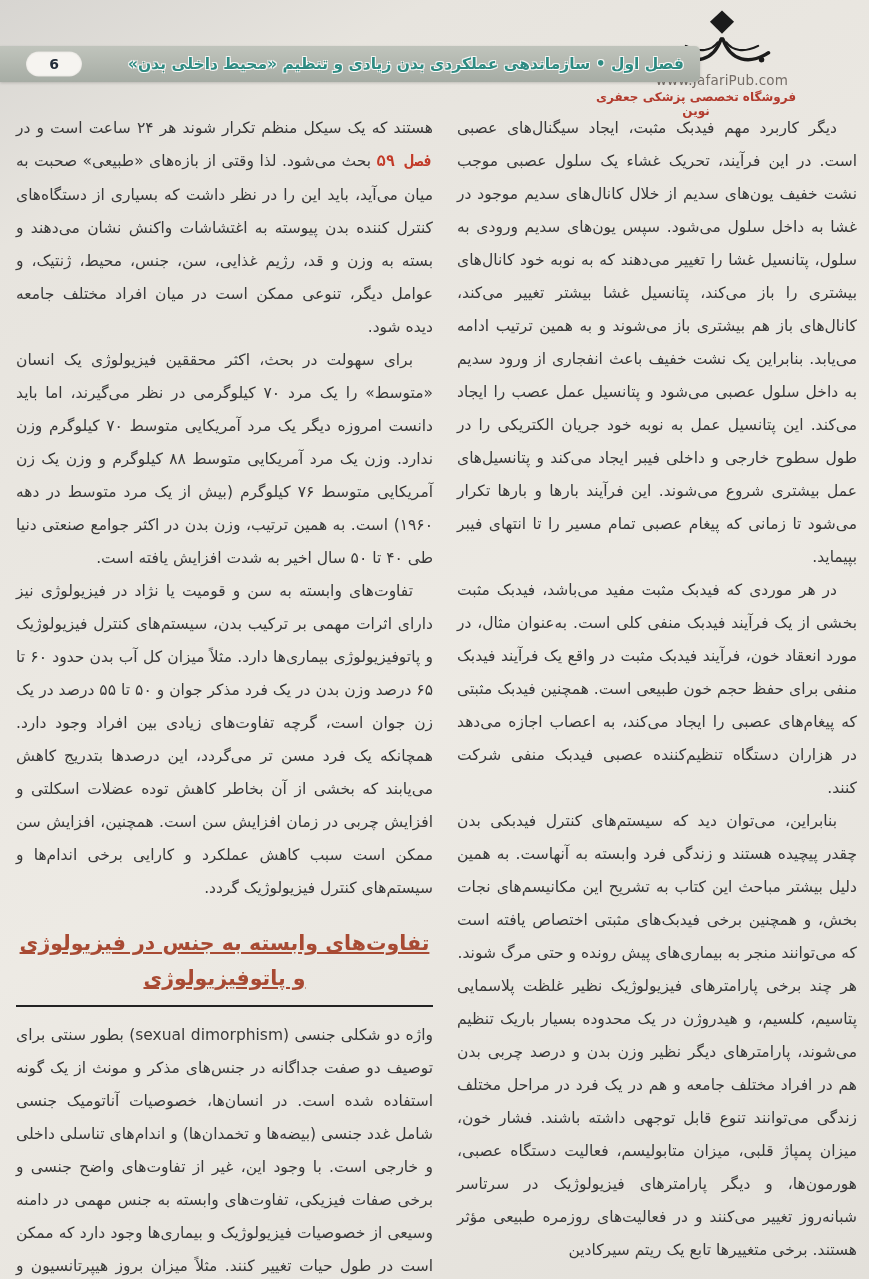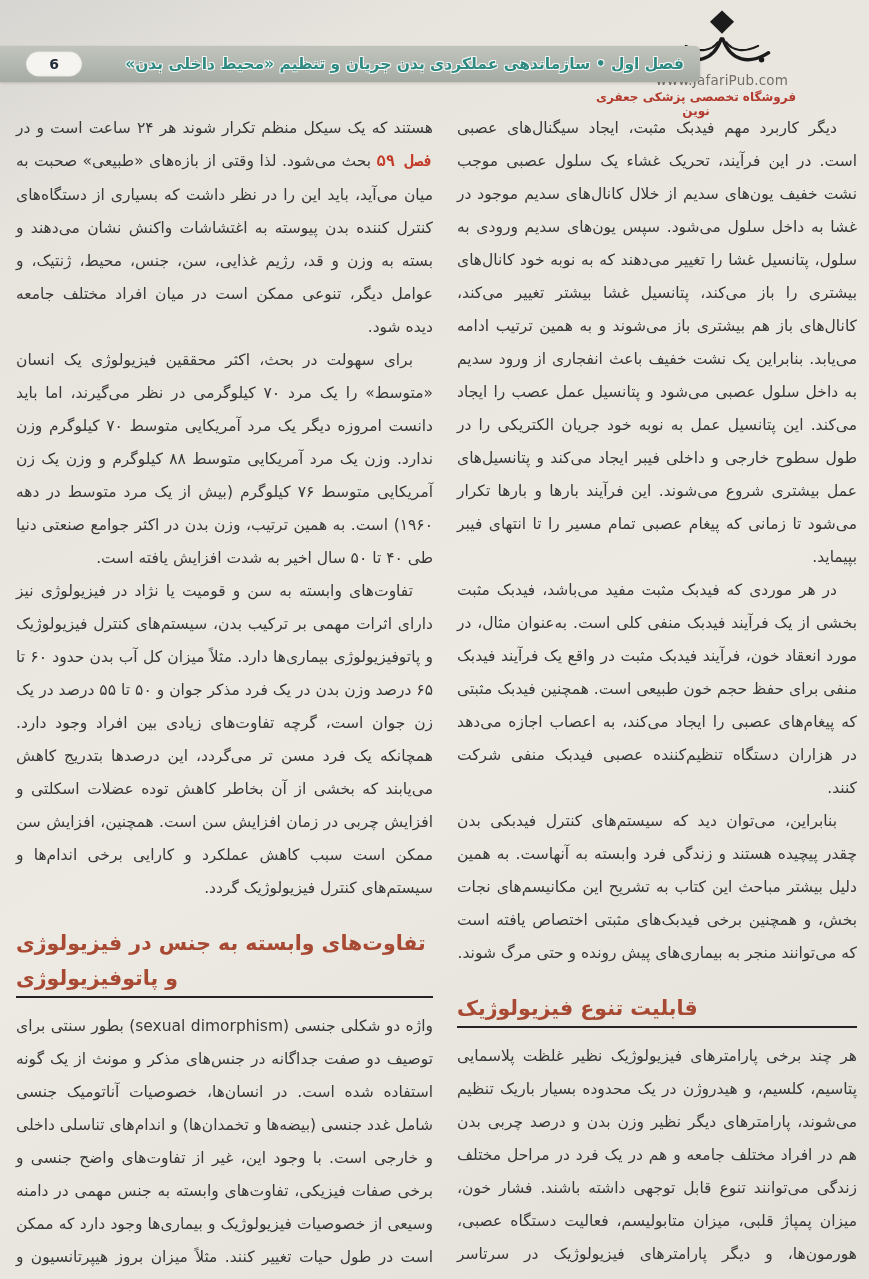--- a/index.html
+++ b/index.html
@@ -49,22 +49,23 @@
     position:absolute;top:112px;right:12px;left:16px;bottom:0;
     display:flex;gap:24px;align-items:flex-start;
   }
   .col{color:#3a3a3a;font-size:15.5px;line-height:33px;text-align:justify;}
   .col-right{flex:0 0 400px;}
   .col-left{flex:1;}
   .col p{margin:0;}
   .col p.indent{text-indent:20px;}
   .heading{
     font-size:20.5px;font-weight:700;color:#a84a33;line-height:1.7;
-    margin:21px 0 12px;padding-bottom:0;text-align:left;
+    margin:21px 0 12px;padding-bottom:9px;text-align:center;
     border-bottom:2.5px solid #232323;
+    text-decoration:underline;
   }
   .chref{color:#c23a28;font-weight:700;font-family:Liberation Mono, monospace;}
 </style>
 </head>
 <body>
 
 <div class="page">
 
   <header>
     <div class="logo-wrap">
@@ -74,34 +75,33 @@
         <path d="M114 52 C92 66 70 62 61 36" stroke="#1b1b1b" stroke-width="4" stroke-linecap="round" fill="none"></path>
         <path d="M18 44 C34 52 48 50 55 40" stroke="#1b1b1b" stroke-width="2.5" stroke-linecap="round" fill="none"></path>
         <path d="M102 44 C86 52 72 50 65 40" stroke="#1b1b1b" stroke-width="2.5" stroke-linecap="round" fill="none"></path>
         <circle cx="14" cy="60" r="3.2" fill="#1b1b1b"></circle>
         <circle cx="106" cy="60" r="3.2" fill="#1b1b1b"></circle>
       </svg>
       <div class="logo-url">www.JafariPub.com</div>
     </div>
 
     <div class="chapter-band">
-      <span class="band-title">فصل اول •  سازماندهی عملکردی بدن جریان و تنظیم «محیط داخلی بدن»</span>
+      <span class="band-title">فصل اول •  سازماندهی عملکردی بدن زیادی و تنظیم «محیط داخلی بدن»</span>
       <span class="page-pill">6</span>
     </div>
 
     <div class="store-line">فروشگاه تخصصی پزشکی جعفری نوین</div>
   </header>
 
   <main class="columns">
 
     <section class="col col-right">
       <p class="indent">دیگر کاربرد مهم فیدبک مثبت، ایجاد سیگنال‌های عصبی است. در این فرآیند، تحریک غشاء یک سلول عصبی موجب نشت خفیف یون‌های سدیم از خلال کانال‌های سدیم موجود در غشا به داخل سلول می‌شود. سپس یون‌های سدیم ورودی به سلول، پتانسیل غشا را تغییر می‌دهند که به نوبه خود کانال‌های بیشتری را باز می‌کند، پتانسیل غشا بیشتر تغییر می‌کند، کانال‌های باز هم بیشتری باز می‌شوند و به همین ترتیب ادامه می‌یابد. بنابراین یک نشت خفیف باعث انفجاری از ورود سدیم به داخل سلول عصبی می‌شود و پتانسیل عمل عصب را ایجاد می‌کند. این پتانسیل عمل به نوبه خود جریان الکتریکی را در طول سطوح خارجی و داخلی فیبر ایجاد می‌کند و پتانسیل‌های عمل بیشتری شروع می‌شوند. این فرآیند بارها و بارها تکرار می‌شود تا زمانی که پیغام عصبی تمام مسیر را تا انتهای فیبر بپیماید.</p>
       <p class="indent">در هر موردی که فیدبک مثبت مفید می‌باشد، فیدبک مثبت بخشی از یک فرآیند فیدبک منفی کلی است. به‌عنوان مثال، در مورد انعقاد خون، فرآیند فیدبک مثبت در واقع یک فرآیند فیدبک منفی برای حفظ حجم خون طبیعی است. همچنین فیدبک مثبتی که پیغام‌های عصبی را ایجاد می‌کند، به اعصاب اجازه می‌دهد در هزاران دستگاه تنظیم‌کننده عصبی فیدبک منفی شرکت کنند.</p>
       <p class="indent">بنابراین، می‌توان دید که سیستم‌های کنترل فیدبکی بدن چقدر پیچیده هستند و زندگی فرد وابسته به آنهاست. به همین دلیل بیشتر مباحث این کتاب به تشریح این مکانیسم‌های نجات بخش، و همچنین برخی فیدبک‌های مثبتی اختصاص یافته است که می‌توانند منجر به بیماری‌های پیش رونده و حتی مرگ شوند.</p>
-      <h2 class="heading">قابلیت تنوع فیزیولوژیک</h2>
       <p>هر چند برخی پارامترهای فیزیولوژیک نظیر غلظت پلاسمایی پتاسیم، کلسیم، و هیدروژن در یک محدوده بسیار باریک تنظیم می‌شوند، پارامترهای دیگر نظیر وزن بدن و درصد چربی بدن هم در افراد مختلف جامعه و هم در یک فرد در مراحل مختلف زندگی می‌توانند تنوع قابل توجهی داشته باشند. فشار خون، میزان پمپاژ قلبی، میزان متابولیسم، فعالیت دستگاه عصبی، هورمون‌ها، و دیگر پارامترهای فیزیولوژیک در سرتاسر شبانه‌روز تغییر می‌کنند و در فعالیت‌های روزمره طبیعی مؤثر هستند. برخی متغییرها تابع یک ریتم سیرکادین</p>
     </section>
 
     <section class="col col-left">
       <p><span>هستند که یک سیکل منظم تکرار شوند هر ۲۴ ساعت است و در </span><span class="chref">فصل ۵۹</span><span> بحث می‌شود. لذا وقتی از بازه‌های «طبیعی» صحبت به میان می‌آید، باید این را در نظر داشت که بسیاری از دستگاه‌های کنترل کننده بدن پیوسته به اغتشاشات واکنش نشان می‌دهند و بسته به وزن و قد، رژیم غذایی، سن، جنس، محیط، ژنتیک، و عوامل دیگر، تنوعی ممکن است در میان افراد مختلف جامعه دیده شود.</span></p>
       <p class="indent">برای سهولت در بحث، اکثر محققین فیزیولوژی یک انسان «متوسط» را یک مرد ۷۰ کیلوگرمی در نظر می‌گیرند، اما باید دانست امروزه دیگر یک مرد آمریکایی متوسط ۷۰ کیلوگرم وزن ندارد. وزن یک مرد آمریکایی متوسط ۸۸ کیلوگرم و وزن یک زن آمریکایی متوسط ۷۶ کیلوگرم (بیش از یک مرد متوسط در دهه ۱۹۶۰) است. به همین ترتیب، وزن بدن در اکثر جوامع صنعتی دنیا طی ۴۰ تا ۵۰ سال اخیر به شدت افزایش یافته است.</p>
       <p class="indent">تفاوت‌های وابسته به سن و قومیت یا نژاد در فیزیولوژی نیز دارای اثرات مهمی بر ترکیب بدن، سیستم‌های کنترل فیزیولوژیک و پاتوفیزیولوژی بیماری‌ها دارد. مثلاً میزان کل آب بدن حدود ۶۰ تا ۶۵ درصد وزن بدن در یک فرد مذکر جوان و ۵۰ تا ۵۵ درصد در یک زن جوان است، گرچه تفاوت‌های زیادی بین افراد وجود دارد. همچانکه یک فرد مسن تر می‌گردد، این درصدها بتدریج کاهش می‌یابند که بخشی از آن بخاطر کاهش توده عضلات اسکلتی و افزایش چربی در زمان افزایش سن است. همچنین، افزایش سن ممکن است سبب کاهش عملکرد و کارایی برخی اندام‌ها و سیستم‌های کنترل فیزیولوژیک گردد.</p>
       <h2 class="heading">تفاوت‌های وابسته به جنس در فیزیولوژی و پاتوفیزیولوژی</h2>
       <p>واژه دو شکلی جنسی (sexual dimorphism) بطور سنتی برای توصیف دو صفت جداگانه در جنس‌های مذکر و مونث از یک گونه استفاده شده است. در انسان‌ها، خصوصیات آناتومیک جنسی شامل غدد جنسی (بیضه‌ها و تخمدان‌ها) و اندام‌های تناسلی داخلی و خارجی است. با وجود این، غیر از تفاوت‌های واضح جنسی و برخی صفات فیزیکی، تفاوت‌های وابسته به جنس مهمی در دامنه وسیعی از خصوصیات فیزیولوژیک و بیماری‌ها وجود دارد که ممکن است در طول حیات تغییر کنند. مثلاً میزان بروز هیپرتانسیون و بیماری‌های قلبی عروقی در زنان قبل از یائسگی کمتر است، اما پس از آن ممکن است میزان بروز این بیماری‌ها در زنان بیشتر از مردان گردد. برخی بیماری‌ها (مثل هموفیلی) بیشتر در آقایان شایع است، در حالیکه برخی دیگر (مثل لوپوس اریتماتوز</p>
     </section>

